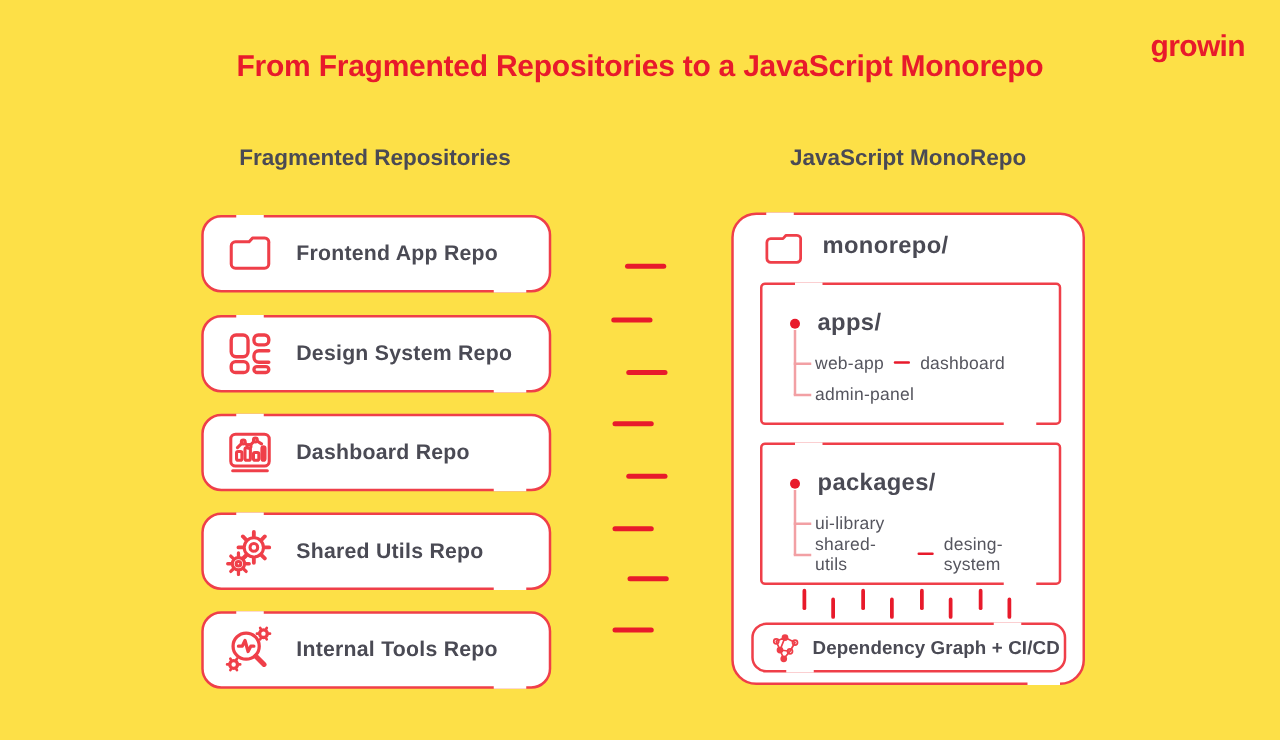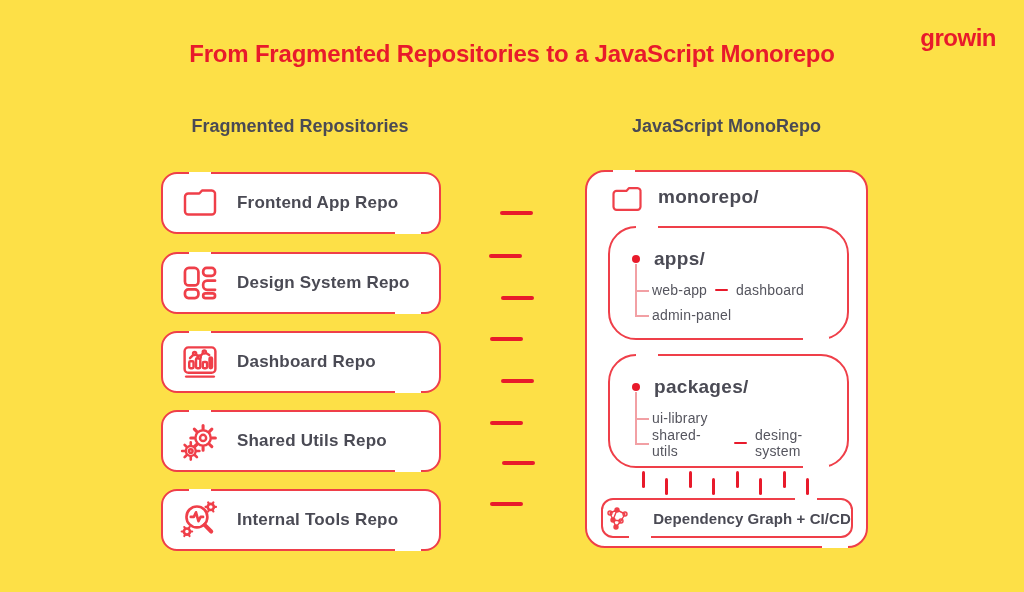--- a/index.html
+++ b/index.html
@@ -37,35 +37,35 @@
   .repo-label{font-size:17px;font-weight:bold;color:var(--dark);letter-spacing:0.2px;}
 
   .mid-dash{position:absolute;width:33px;height:4px;background:var(--red);border-radius:2px;}
 
   .outer-box{position:absolute;left:585px;top:170px;width:283px;height:378px;
              border:2px solid var(--border-red);border-radius:20px;background:#fff;}
   .root-row{position:absolute;left:24px;top:14px;display:flex;align-items:flex-start;gap:15px;}
   .root-label{font-size:19px;font-weight:bold;color:var(--dark);letter-spacing:0.3px;}
 
   .inner-box{position:absolute;left:21px;width:241px;height:114px;
-             border:2px solid var(--border-red);border-radius:28px;background:#fff;}
+             border:2px solid var(--border-red);border-radius:4px;background:#fff;}
   .bullet{position:absolute;left:22px;top:27px;width:8px;height:8px;border-radius:50%;background:var(--red);}
   .sec-label{position:absolute;left:44px;top:20px;font-size:19px;font-weight:bold;
              color:var(--dark);letter-spacing:0.3px;}
   .vline{position:absolute;left:25px;top:36px;width:2px;height:52px;background:var(--pink);}
   .branch{position:absolute;left:25px;width:14px;height:2px;background:var(--pink);}
   .tree-row{position:absolute;left:42px;height:18px;display:flex;align-items:center;
             font-size:14px;color:var(--gray);letter-spacing:0.2px;}
   .row-dash{width:13px;height:2.5px;background:var(--red);margin:0 8px;border-radius:2px;display:inline-block;}
 
   .tick{position:absolute;width:3px;height:17px;background:var(--red);border-radius:2px;}
 
   .dep-box{position:absolute;left:601px;top:498px;width:252px;height:40px;
            border:2px solid var(--border-red);border-radius:12px;background:#fff;
-           display:flex;align-items:center;gap:9px;justify-content:space-between;}
+           display:flex;align-items:center;padding-left:11px;gap:9px;}
   .dep-label{font-size:15px;font-weight:bold;color:var(--dark);letter-spacing:0.1px;}
   .dep-icon{width:27px;height:27px;display:flex;align-items:center;justify-content:center;flex:0 0 27px;}
 
   svg{display:block;}
 </style>
 </head>
 <body>
 
 <div class="canvas">
 

